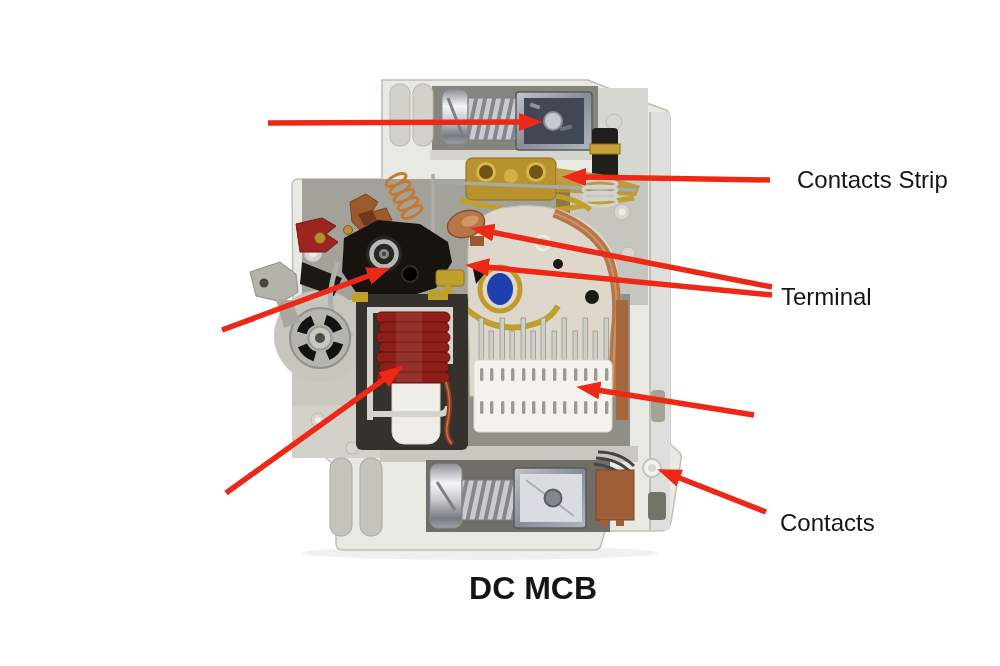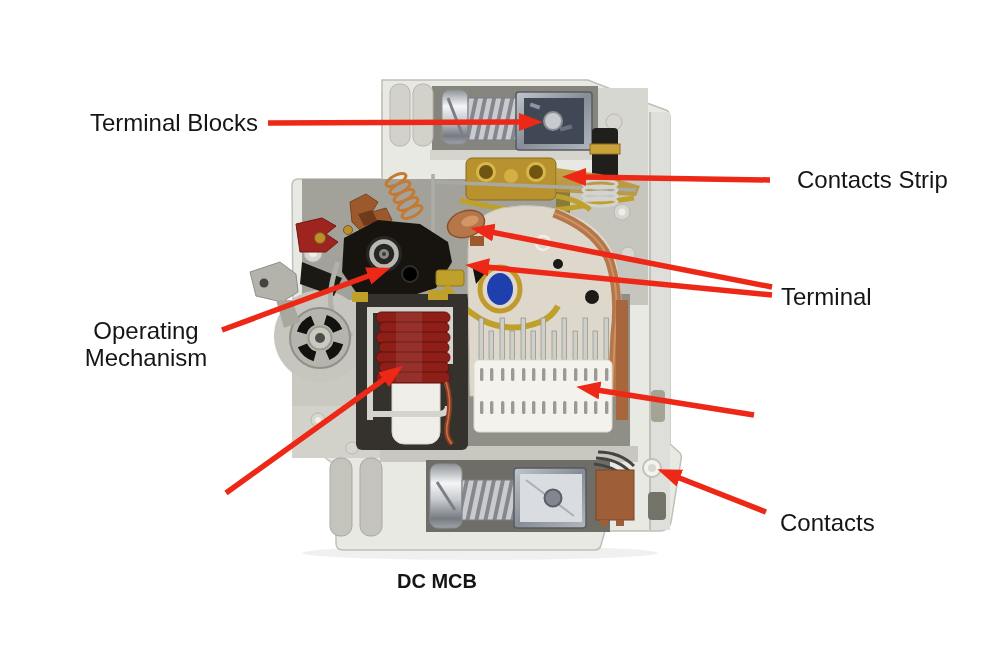--- a/index.html
+++ b/index.html
@@ -7,22 +7,22 @@
     --housing:#e9e9e4; --coil-red:#8e1f18; --copper:#b5764a; --brass:#bfa02b;
   }
   html,body{margin:0;padding:0;background:var(--bg);}
   #stage{position:relative;width:1000px;height:666px;background:var(--bg);overflow:hidden;
          font-family:"Liberation Sans","DejaVu Sans",sans-serif;}
   #art{position:absolute;left:0;top:0;}
   .lbl{position:absolute;color:var(--label);font-size:24px;line-height:27px;white-space:nowrap;}
   .lbl.wrap{white-space:normal;text-align:center;}
   .arrow{stroke:var(--arrow);stroke-width:5.5;fill:none;}
   #ah path{fill:var(--arrow);}
-  #title-label{position:absolute;left:397px;top:570px;width:200px;text-align:left;
-               font-size:20px;font-weight:bold;color:var(--label);}
+  #title-label{position:absolute;left:397px;top:570px;width:200px;text-align:right;
+               font-size:32px;font-weight:bold;color:var(--label);}
 </style>
 </head>
 <body>
 
 <div id="stage">
 
 <svg id="art" width="1000" height="666" viewBox="0 0 1000 666">
   <defs>
     <marker id="ah" markerUnits="userSpaceOnUse" markerWidth="26" markerHeight="20" refX="3" refY="9" orient="auto">
       <path d="M0,0 L24,9 L0,18 Z"></path>
@@ -273,21 +273,19 @@
     <line class="arrow" x1="770" y1="180" x2="583" y2="177" marker-end="url(#ah)"></line>
     <line class="arrow" x1="772" y1="287" x2="491" y2="232" marker-end="url(#ah)"></line>
     <line class="arrow" x1="772" y1="295" x2="486" y2="267" marker-end="url(#ah)"></line>
     <line class="arrow" x1="222" y1="330" x2="371" y2="275" marker-end="url(#ah)"></line>
     <line class="arrow" x1="226" y1="493" x2="386" y2="378" marker-end="url(#ah)"></line>
     <line class="arrow" x1="754" y1="415" x2="597" y2="390" marker-end="url(#ah)"></line>
     <line class="arrow" x1="766" y1="512" x2="677" y2="477" marker-end="url(#ah)"></line>
   </g>
 </svg>
 
-<div class="lbl" style="left:33px;top:109px;width:225px;text-align:right;">Terminal Blocks</div>
 <div class="lbl" style="left:797px;top:166px;">Contacts Strip</div>
 <div class="lbl" style="left:781px;top:283px;">Terminal</div>
-<div class="lbl wrap" style="left:66px;top:317px;width:160px;">Operating Mechanism</div>
 <div class="lbl" style="left:780px;top:509px;">Contacts</div>
 
 <div id="title-label">DC MCB</div>
 
 </div>
 
 </body></html>

